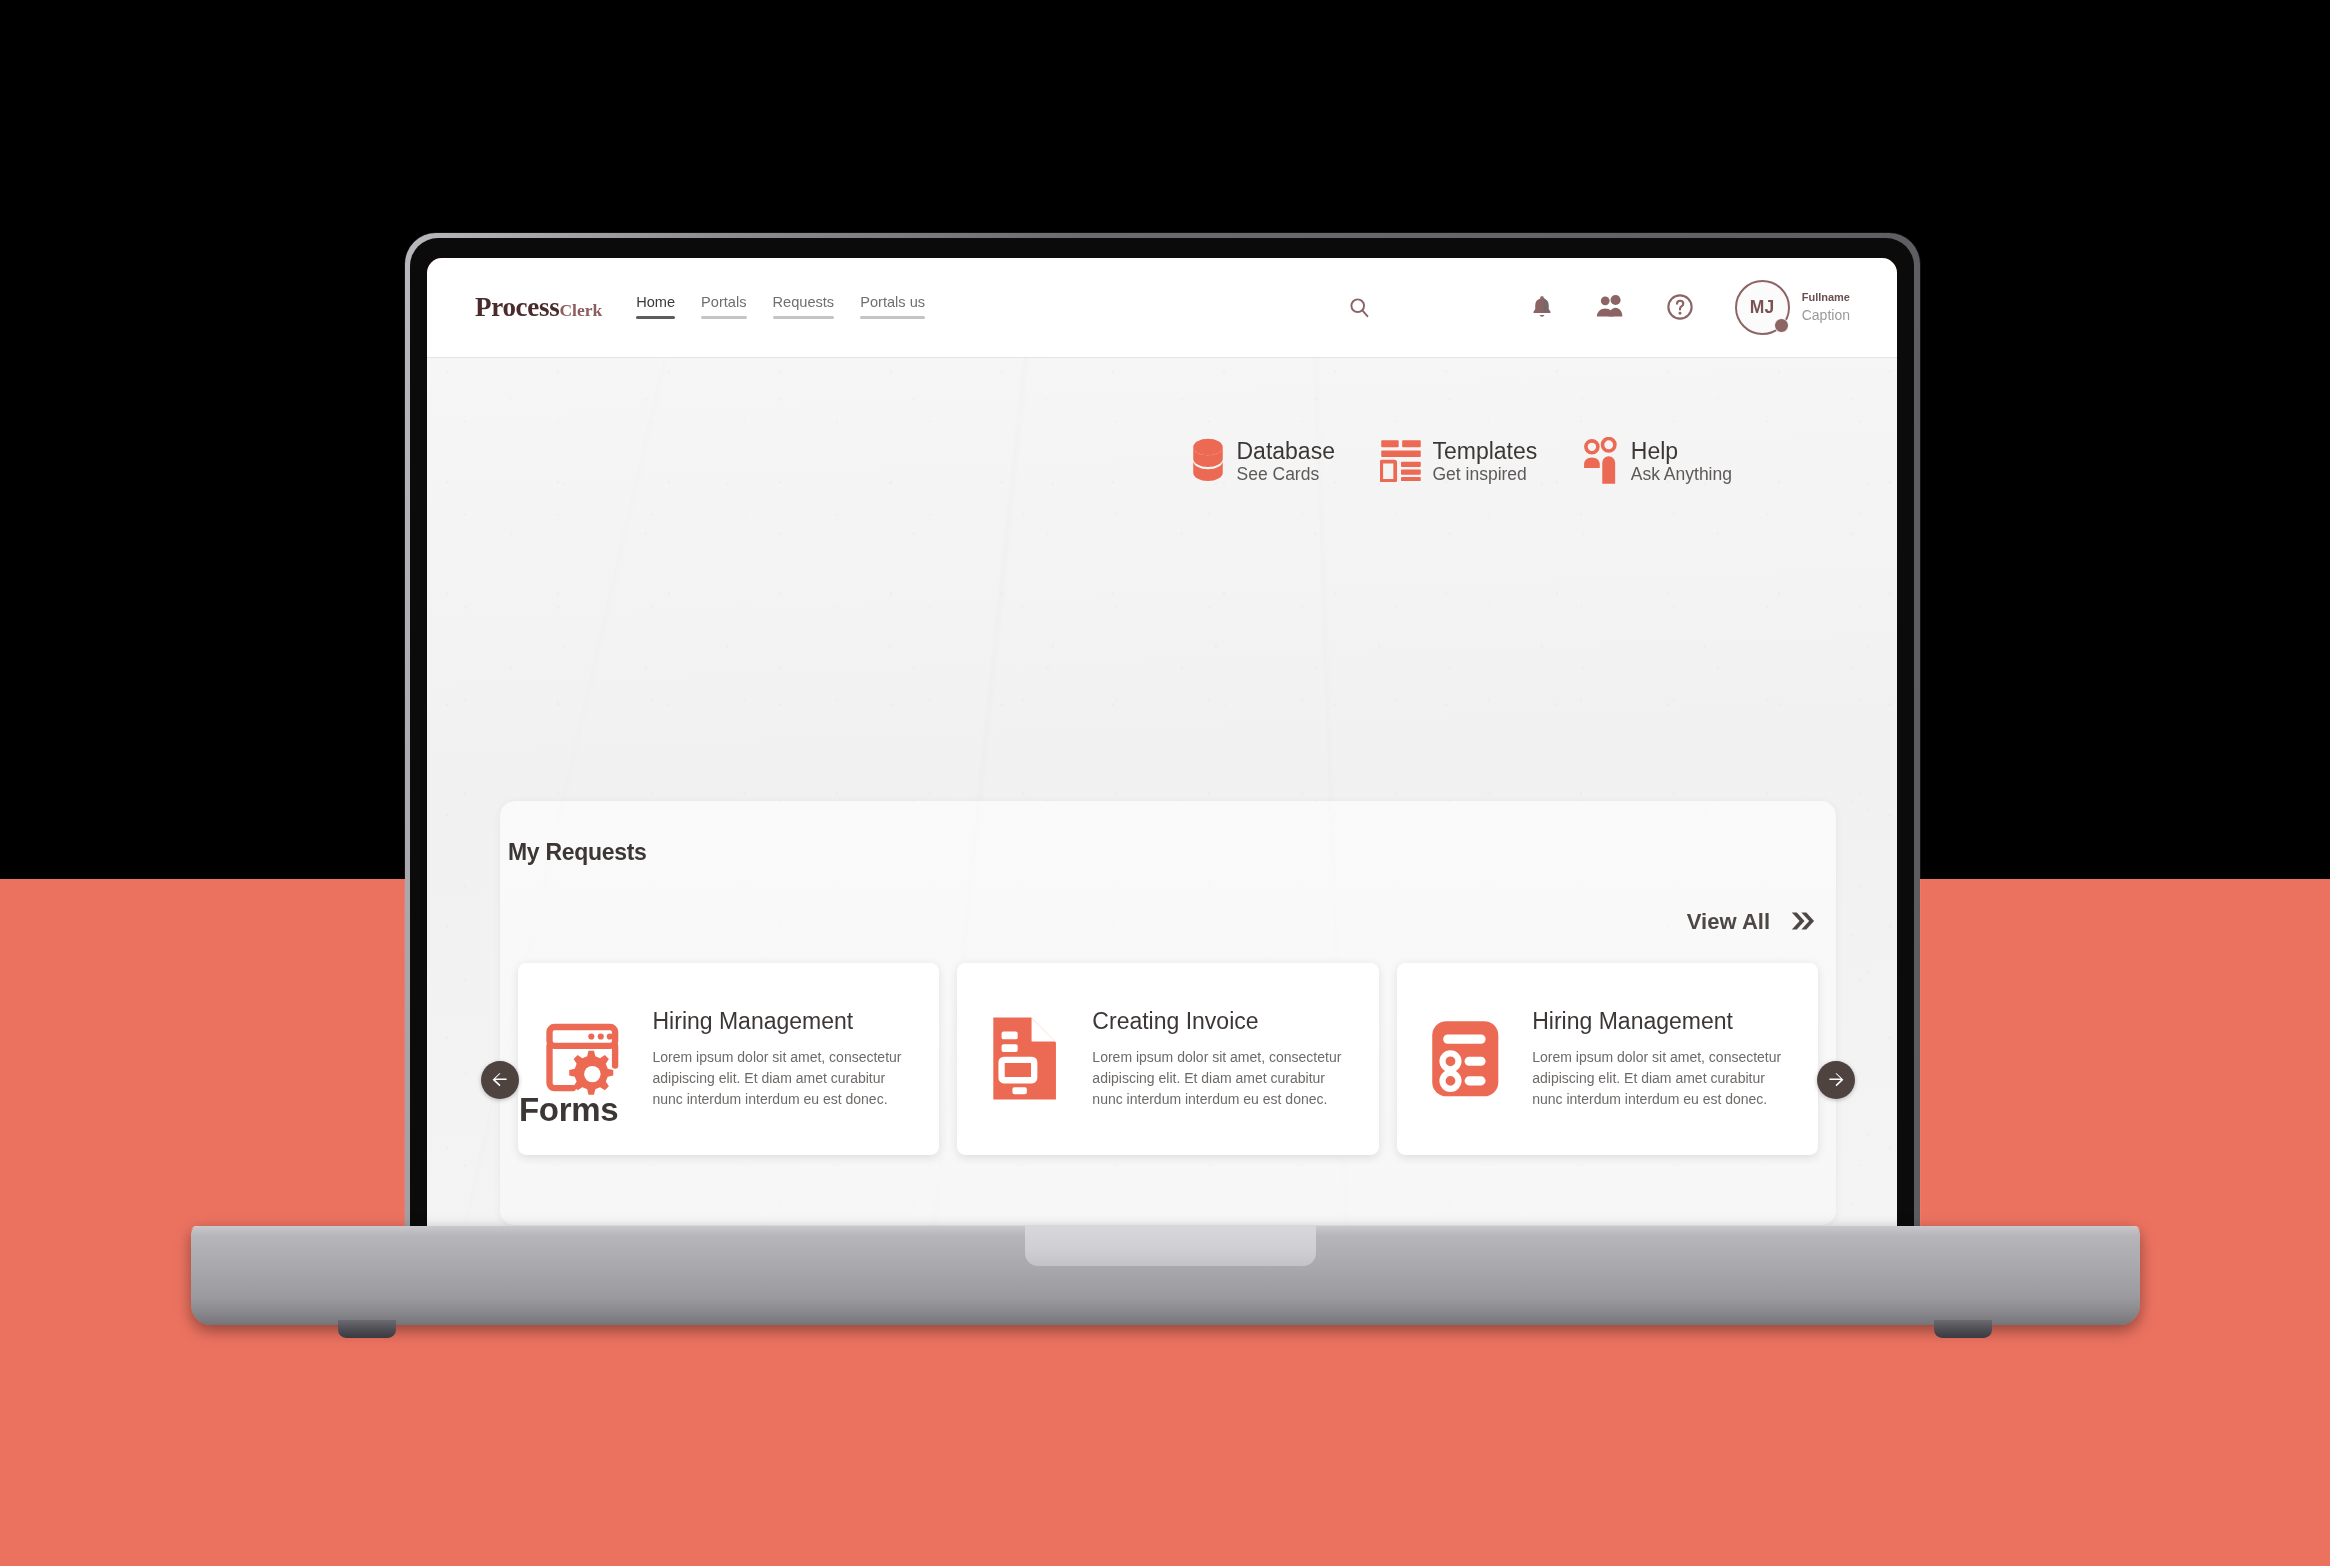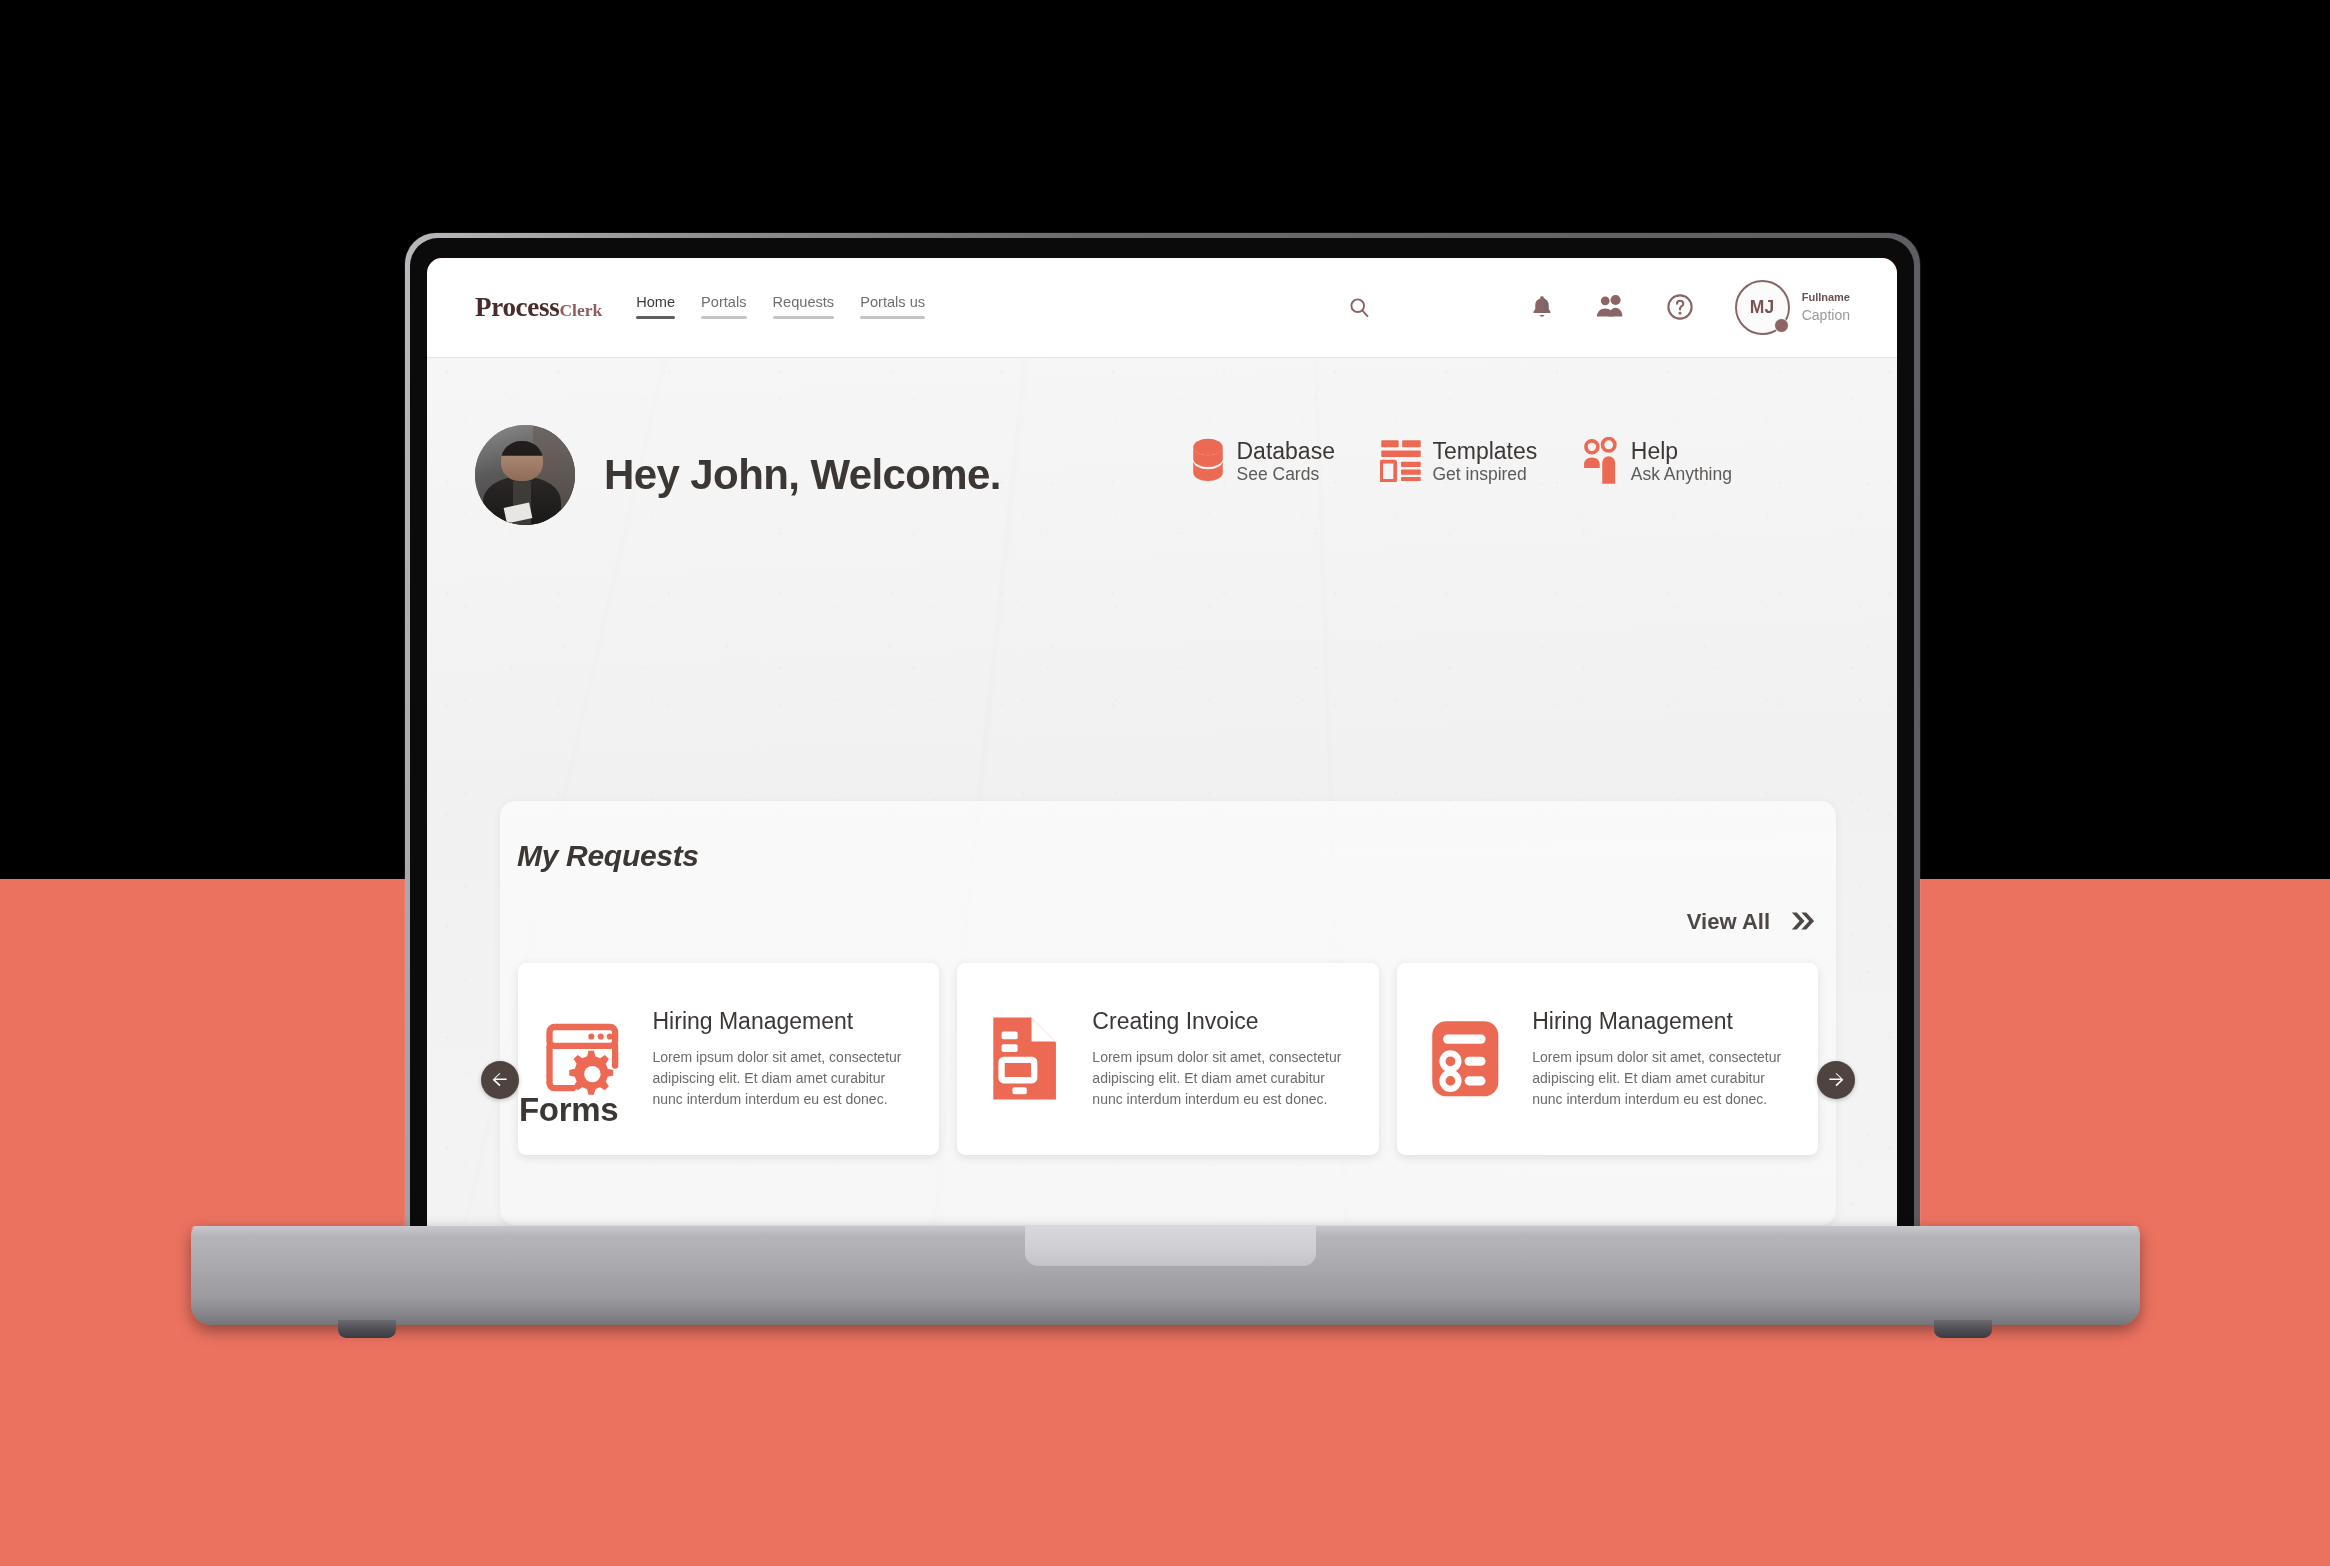--- a/index.html
+++ b/index.html
@@ -313,26 +313,25 @@
     left: 73px;
     top: 443px;
     width: 1336px;
     height: 424px;
     border-radius: 15px;
     background: linear-gradient(180deg, rgba(255,255,255,0.62) 0%, rgba(250,250,250,0.5) 100%);
     box-shadow: 0 1.7px 8.2px rgba(0,0,0,0.055);
   }
   #requests-title {
     position: absolute;
-    left: 17px; top: 38px;
-    font-size: 30px;
+    left: 8px; top: 38px;
+    font-size: 23px;
     font-weight: 800;
     color: #3c3735;
     letter-spacing: -0.3px;
-    font-style: italic;
   }
   #view-all {
     position: absolute;
     right: 20px; top: 108px;
     display: flex;
     align-items: center;
     gap: 20px;
     cursor: pointer;
   }
   #view-all-label { font-size: 22px; font-weight: 600; color: #4d4745; }
@@ -471,31 +470,20 @@
             <div id="user-caption">Caption</div>
           </div>
         </div>
 
       </div>
     </div>
 
     <div id="page-body">
       <div id="paper-streaks"></div>
 
-      <div id="welcome-row">
-        <div id="hero-avatar">
-          <div class="photo-bg"></div>
-          <div class="photo-wall"></div>
-          <div class="photo-body"></div>
-          <div class="photo-shirt"></div>
-          <div class="photo-head"></div>
-          <div class="photo-paper"></div>
-        </div>
-        <div id="welcome-title">Hey John, Welcome.</div>
-      </div>
 
       <div id="quick-actions">
 
         <div class="qa-item">
           <span>
             <svg width="36" height="47" viewBox="0 0 32 42">
               <ellipse cx="16" cy="9" rx="13.2" ry="7.4" fill="#ec6a53"></ellipse>
               <path d="M2.8 9v10.5c0 4.1 5.9 7.4 13.2 7.4s13.2-3.3 13.2-7.4V9c0 4.1-5.9 7.4-13.2 7.4S2.8 13.1 2.8 9z" fill="#ec6a53"></path>
               <path d="M2.8 21.5V32c0 4.1 5.9 7.4 13.2 7.4S29.2 36.1 29.2 32V21.5c0 4.1-5.9 7.4-13.2 7.4S2.8 25.6 2.8 21.5z" fill="#ec6a53"></path>
             </svg>

